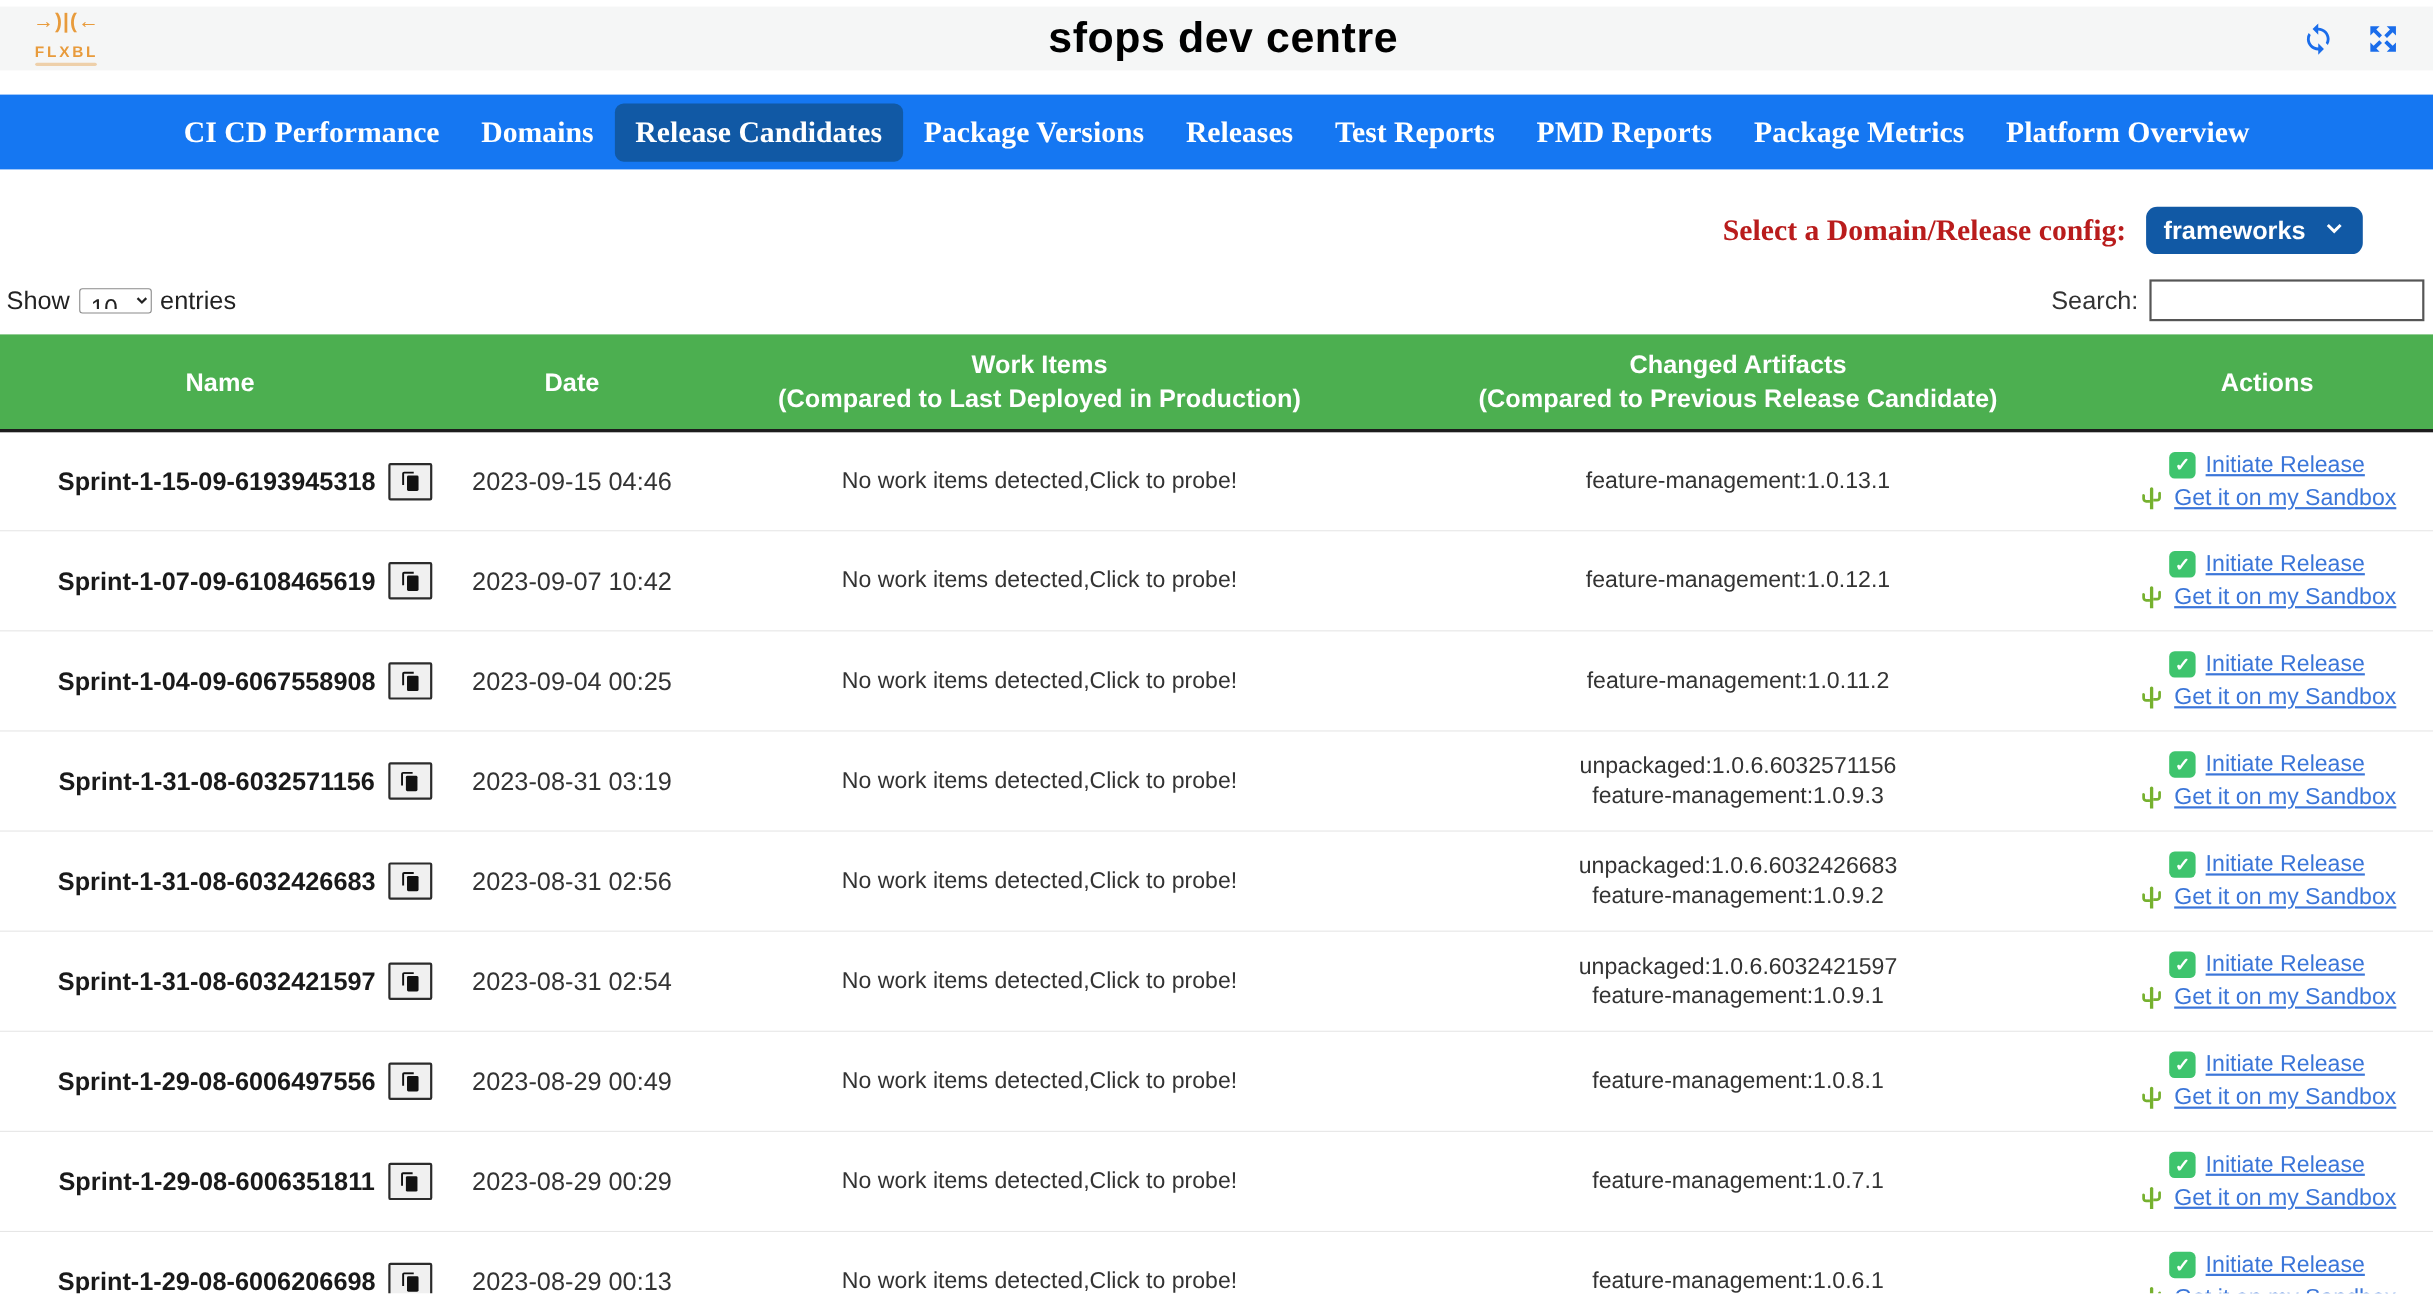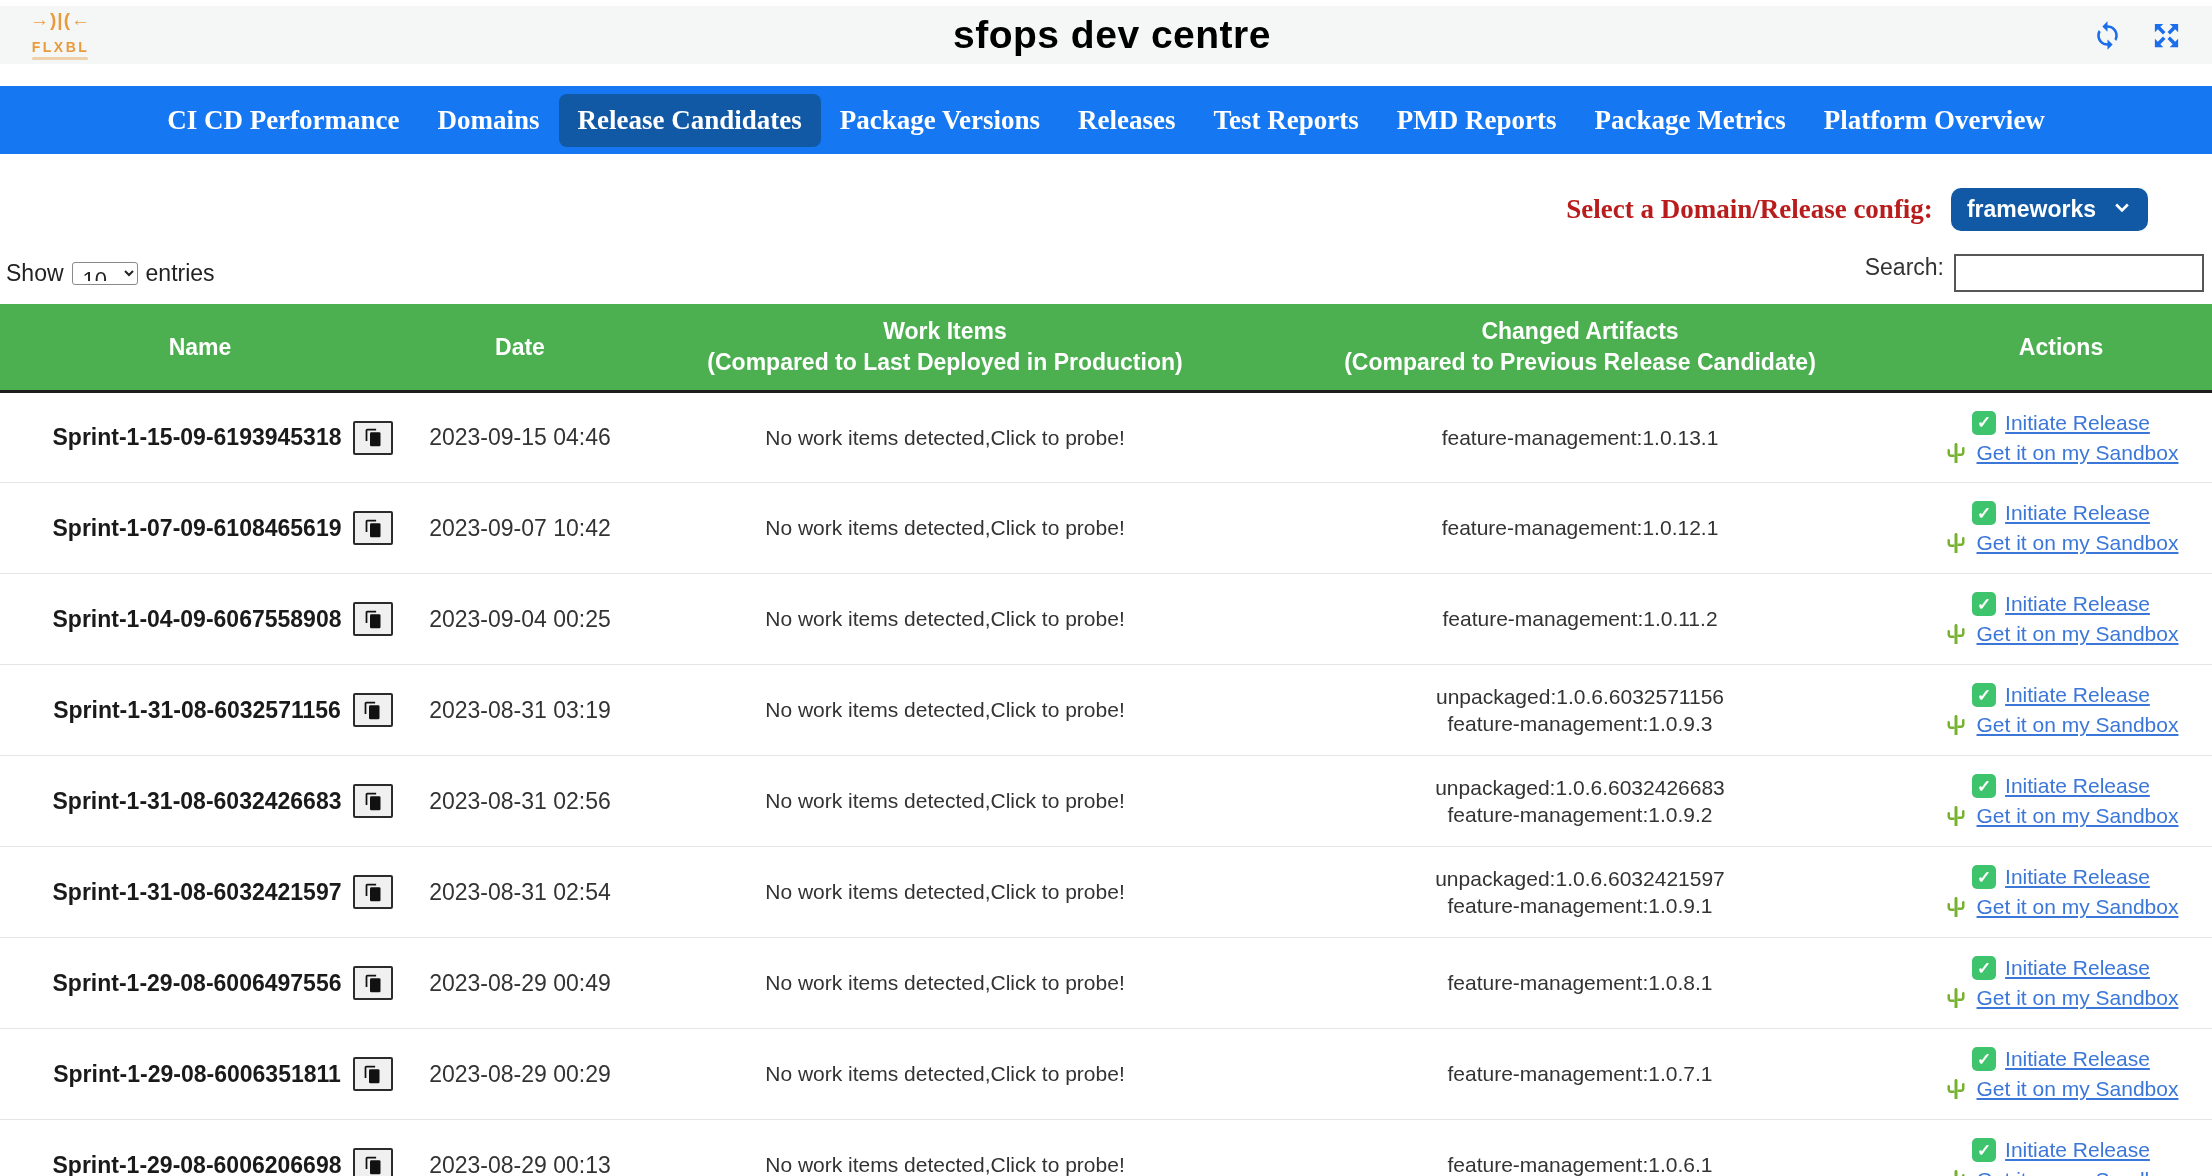--- a/index.html
+++ b/index.html
@@ -25,21 +25,21 @@
   
   .config-row { margin-top:34px; height:42px; display:flex; justify-content:flex-end; align-items:center; gap:18px; padding-right:64px; }
   .config-label { font-family:"Liberation Serif", serif; font-weight:bold; font-size:27px; color:#b91c1c; }
   .config-select { background:#1159a5; color:#fff; border:none; border-radius:10px; font-family:"Liberation Sans", sans-serif; font-size:23px; font-weight:bold; padding:8px 16px; display:flex; align-items:center; gap:16px; cursor:pointer; }
   .config-select svg { width:20px; height:20px; stroke:#fff; stroke-width:3.2; fill:none; }
 
   
   .controls-row { margin-top:20px; display:flex; justify-content:space-between; align-items:center; padding:0 8px 0 6px; height:46px; }
   .show-entries { display:flex; align-items:center; gap:8px; font-size:23px; color:#222; }
   .show-entries select { font-size:22px; padding:3px 6px; border:1px solid #8a8a8a; border-radius:3px; height:23px; min-width:66px; color:#222; background:#fff; }
-  .search-box { display:flex; align-items:flex-start; gap:10px; font-size:23px; color:#333; }
+  .search-box { display:flex; align-items:center; gap:10px; font-size:23px; color:#333; }
   .search-box input { width:250px; height:38px; border:2px solid #565656; font-size:22px; padding:0 8px; }
 
   
   table { width:100%; border-collapse:collapse; margin-top:8px; table-layout:fixed; }
   col.c-name{width:400px;} col.c-date{width:240px;} col.c-work{width:610px;} col.c-art{width:660px;} col.c-act{width:302px;}
   thead th { background:#4caf50; color:#fff; font-size:23px; font-weight:bold; text-align:center; vertical-align:middle; padding:12px 6px; line-height:1.35; border-bottom:3px solid #1d1d1d; }
   tbody td { height:91px; text-align:center; vertical-align:middle; font-size:21px; color:#333; }
   tbody tr + tr td { border-top:1px solid #e6e6e6; }
   .name-cell { display:flex; align-items:center; justify-content:center; gap:12px; }
   .name-text { font-weight:bold; font-size:23px; color:#1a1a1a;margin-left:46px; }

